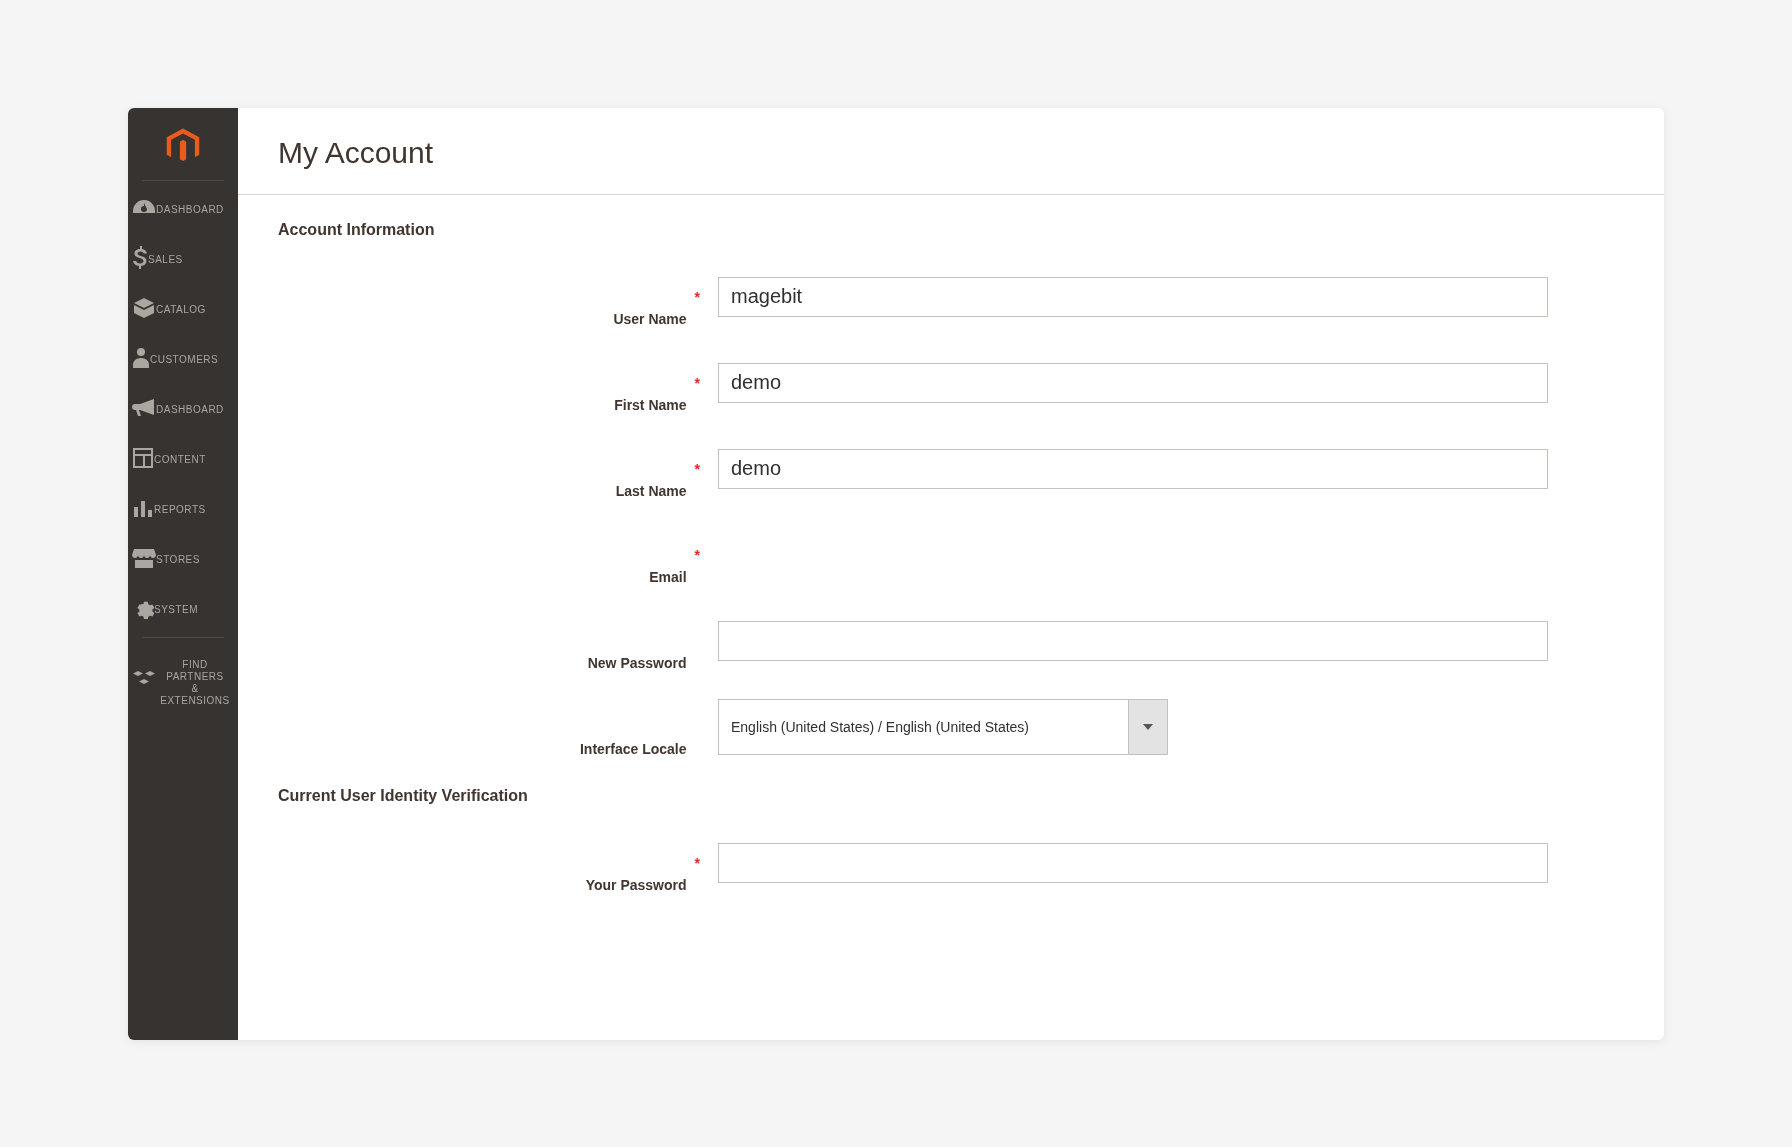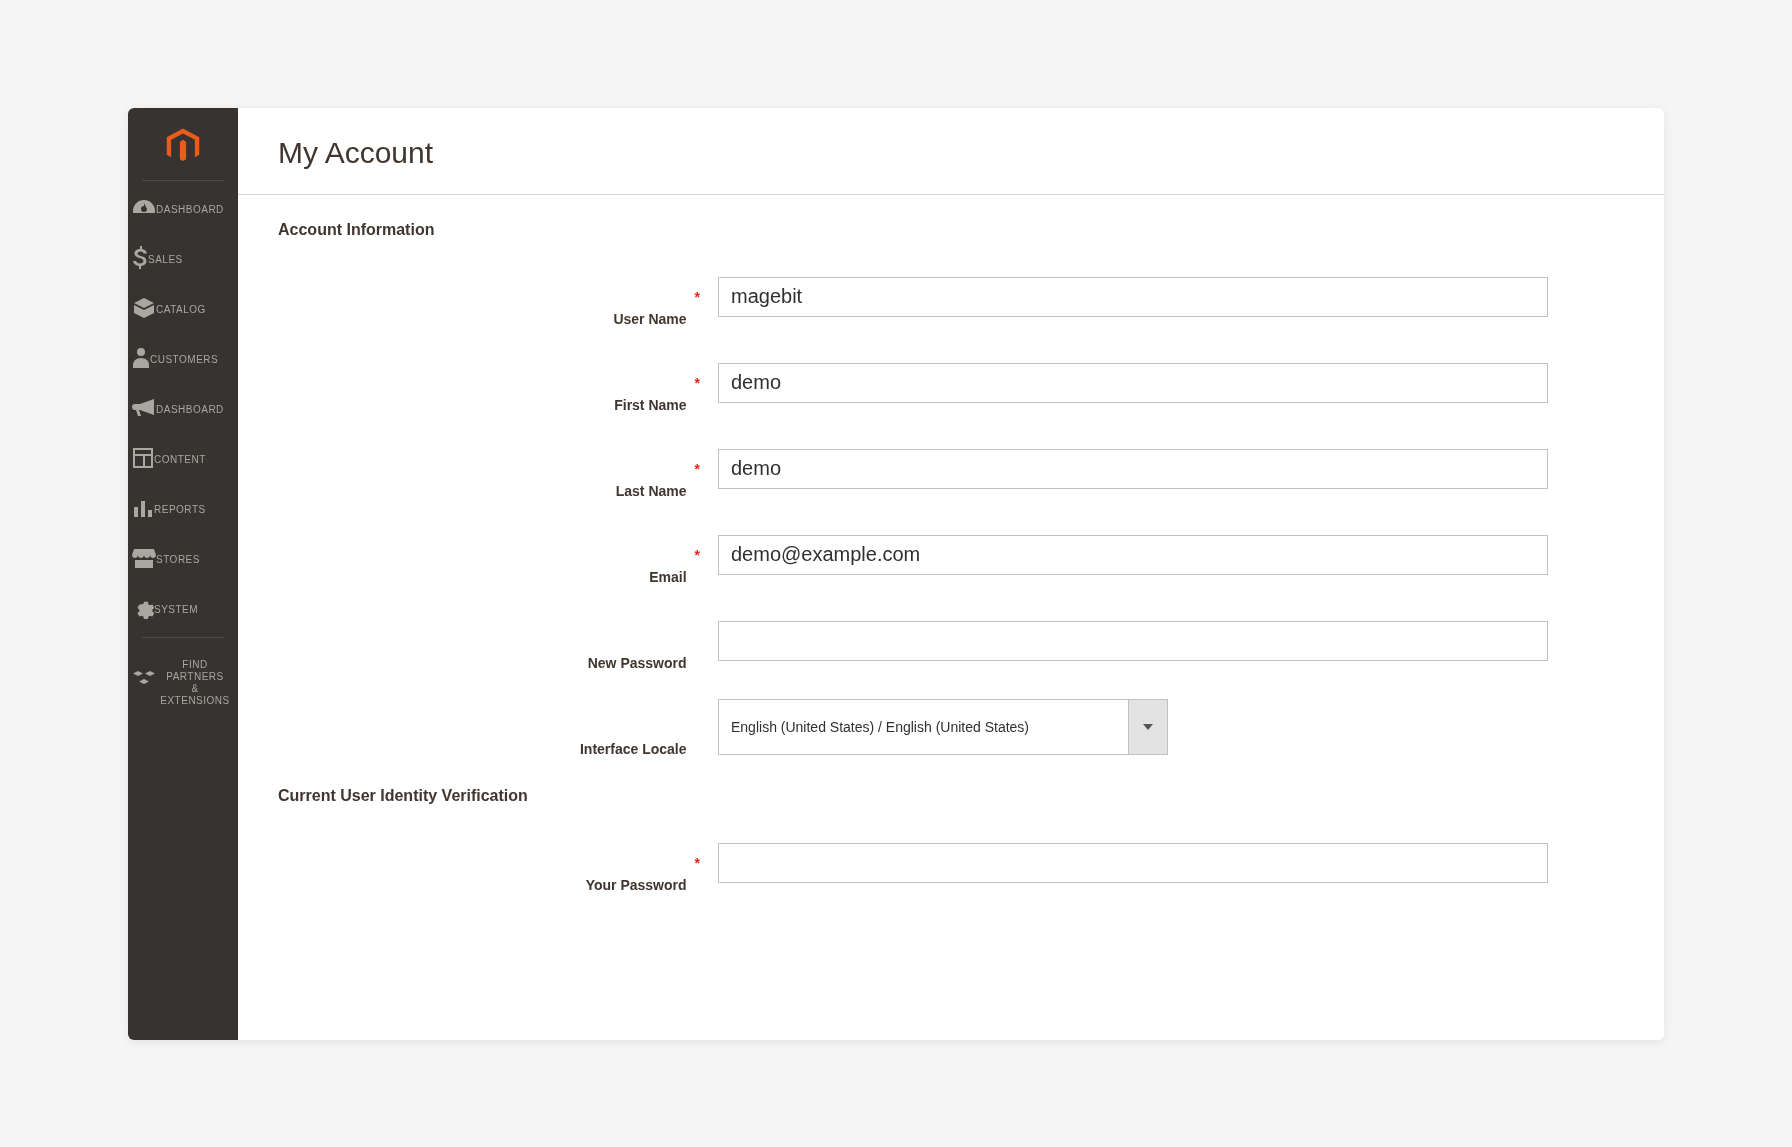--- a/index.html
+++ b/index.html
@@ -182,23 +182,20 @@
         <div class="field-input-cell">
           <input type="text" class="text-input" value="demo" style="">
         </div>
       </div>
 
       <div class="field-row">
         <div class="field-label-cell">
           <span class="field-label">Email</span>
           <span class="req-star">*</span>
         </div>
-        <div class="field-input-cell">
-          <input type="text" class="text-input" value="demo@example.com" style="">
-        </div>
       </div>
 
       <div class="field-row">
         <div class="field-label-cell">
           <span class="field-label">New Password</span>
           <span class="req-star hidden">*</span>
         </div>
         <div class="field-input-cell">
           <input type="password" class="text-input" value="" style="">
         </div>

